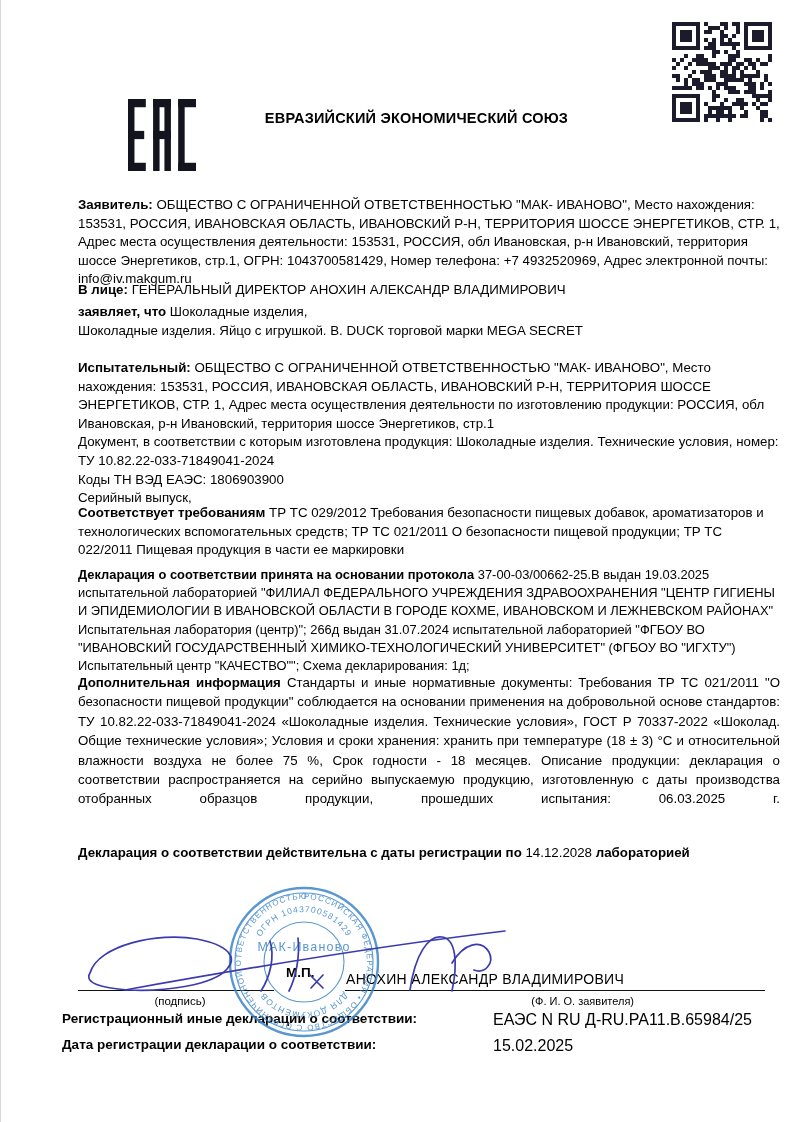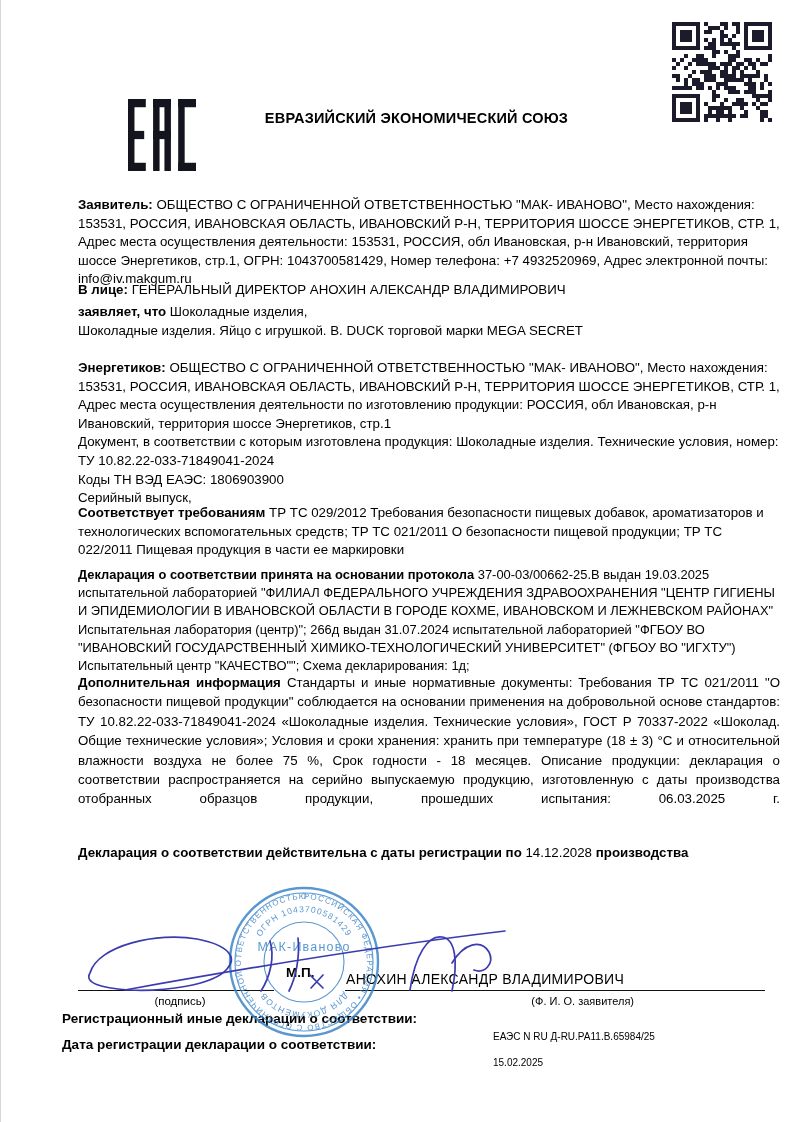--- a/index.html
+++ b/index.html
@@ -31,21 +31,21 @@
   .sig-line-left{position:absolute;left:78px;top:990px;width:196px;border-top:1.6px solid #111;}
   .sig-line-right{position:absolute;left:345px;top:990px;width:420px;border-top:1.6px solid #111;}
   .sign-caption{position:absolute;left:120px;top:995px;width:120px;text-align:center;font-size:11.5px;}
   .fio-caption{position:absolute;left:478px;top:995px;width:156px;text-align:right;font-size:11px;}
   .applicant-name{position:absolute;left:346px;top:971px;font-size:14px;letter-spacing:.3px;}
   .mp-mark{position:absolute;left:286px;top:965px;font-size:13.5px;font-weight:bold;z-index:1;}
   .stamp{position:absolute;left:226px;top:884px;width:156px;height:156px;z-index:2;opacity:.85;}
   .signature-ink{position:absolute;left:70px;top:895px;width:460px;height:105px;z-index:3;}
   
   .reg-row-label{position:absolute;left:62px;font-size:13.5px;font-weight:bold;}
-  .reg-row-value{position:absolute;left:493px;font-size:10px;margin-top:20px;}
+  .reg-row-value{position:absolute;left:493px;font-size:16px;}
   .row1{top:1011px;} .row2{top:1037px;}
 </style>
 </head>
 <body>
 
 <div class="page">
   <div class="edge"></div>
 
   <svg class="eac-logo" viewBox="0 0 84 70" preserveAspectRatio="none" aria-hidden="true">
     <g fill="#14141e">
@@ -296,33 +296,33 @@
   </div>
 
   <p class="para p-applicant"><b>Заявитель:</b> <span>ОБЩЕСТВО С ОГРАНИЧЕННОЙ ОТВЕТСТВЕННОСТЬЮ  "МАК- ИВАНОВО", Место нахождения: 153531, РОССИЯ,  ИВАНОВСКАЯ ОБЛАСТЬ, ИВАНОВСКИЙ Р-Н, ТЕРРИТОРИЯ ШОССЕ ЭНЕРГЕТИКОВ, СТР. 1, Адрес места осуществления деятельности: 153531, РОССИЯ, обл Ивановская, р-н Ивановский, территория шоссе Энергетиков, стр.1, ОГРН: 1043700581429, Номер телефона: +7 4932520969, Адрес электронной почты: info@iv.makgum.ru</span></p>
 
   <p class="para p-declares"><b>заявляет, что</b> <span>Шоколадные изделия,</span><br>
   <span>Шоколадные изделия. Яйцо с игрушкой. B. DUCK торговой марки MEGA SECRET</span></p>
 
   <p class="para p-principal"><b>В лице:</b> <span>ГЕНЕРАЛЬНЫЙ ДИРЕКТОР АНОХИН АЛЕКСАНДР ВЛАДИМИРОВИЧ</span></p>
 
   <div class="para p-manufacturer">
-    <p class="p-subline"><b>Энергетиков:</b> <span>ОБЩЕСТВО С ОГРАНИЧЕННОЙ ОТВЕТСТВЕННОСТЬЮ "МАК- ИВАНОВО", Место нахождения: 153531, РОССИЯ, ИВАНОВСКАЯ ОБЛАСТЬ, ИВАНОВСКИЙ Р-Н, ТЕРРИТОРИЯ ШОССЕ ЭНЕРГЕТИКОВ, СТР. 1, Адрес места осуществления деятельности по изготовлению продукции: РОССИЯ, обл Ивановская, р-н Ивановский, территория шоссе Энергетиков, стр.1</span></p>
+    <p class="p-subline"><b>Испытательный:</b> <span>ОБЩЕСТВО С ОГРАНИЧЕННОЙ ОТВЕТСТВЕННОСТЬЮ "МАК- ИВАНОВО", Место нахождения: 153531, РОССИЯ, ИВАНОВСКАЯ ОБЛАСТЬ, ИВАНОВСКИЙ Р-Н, ТЕРРИТОРИЯ ШОССЕ ЭНЕРГЕТИКОВ, СТР. 1, Адрес места осуществления деятельности по изготовлению продукции: РОССИЯ, обл Ивановская, р-н Ивановский, территория шоссе Энергетиков, стр.1</span></p>
     <p class="p-subline">Документ, в соответствии с которым изготовлена продукция: Шоколадные изделия. Технические условия, номер: ТУ 10.82.22-033-71849041-2024</p>
     <p class="p-subline">Коды ТН ВЭД ЕАЭС: 1806903900</p>
     <p class="p-subline">Серийный выпуск,</p>
   </div>
 
   <p class="para p-compliance"><b>Соответствует требованиям</b> <span>ТР ТС 029/2012 Требования безопасности пищевых добавок, ароматизаторов и технологических вспомогательных средств; ТР ТС 021/2011 О безопасности пищевой продукции; ТР ТС 022/2011 Пищевая продукция в части ее маркировки</span></p>
 
   <p class="para p-basis"><b>Декларация о соответствии принята на основании протокола</b> <span>37-00-03/00662-25.В выдан 19.03.2025 испытательной лабораторией "ФИЛИАЛ ФЕДЕРАЛЬНОГО УЧРЕЖДЕНИЯ ЗДРАВООХРАНЕНИЯ "ЦЕНТР ГИГИЕНЫ И ЭПИДЕМИОЛОГИИ В ИВАНОВСКОЙ ОБЛАСТИ В ГОРОДЕ КОХМЕ, ИВАНОВСКОМ И ЛЕЖНЕВСКОМ РАЙОНАХ" Испытательная лаборатория (центр)"; 266д выдан 31.07.2024 испытательной лабораторией "ФГБОУ ВО "ИВАНОВСКИЙ ГОСУДАРСТВЕННЫЙ ХИМИКО-ТЕХНОЛОГИЧЕСКИЙ УНИВЕРСИТЕТ" (ФГБОУ ВО "ИГХТУ") Испытательный центр "КАЧЕСТВО""; Схема декларирования: 1д;</span></p>
 
   <p class="para p-additional"><b>Дополнительная информация</b> <span>Стандарты и иные нормативные документы: Требования ТР ТС 021/2011 "О безопасности пищевой продукции" соблюдается на основании применения на добровольной основе стандартов: ТУ 10.82.22-033-71849041-2024 «Шоколадные изделия. Технические условия», ГОСТ Р 70337-2022 «Шоколад. Общие технические условия»; Условия и сроки хранения: хранить при температуре (18 ± 3) °С и относительной влажности воздуха не более 75 %, Срок годности - 18 месяцев. Описание продукции: декларация о соответствии распространяется на серийно выпускаемую продукцию, изготовленную с даты производства отобранных образцов продукции, прошедших испытания: 06.03.2025 г.</span></p>
 
-  <p class="para p-validity"><b>Декларация о соответствии действительна с даты регистрации по</b> <span class="reg-date">14.12.2028</span> <b>производства</b></p>
+  <p class="para p-validity"><b>Декларация о соответствии действительна с даты регистрации по</b> <span class="reg-date">14.12.2028</span> <b>лабораторией</b></p>
 
   <div class="sig-line-left"></div>
   <div class="sig-line-right"></div>
   <div class="sign-caption">(подпись)</div>
   <div class="applicant-name">АНОХИН АЛЕКСАНДР ВЛАДИМИРОВИЧ</div>
   <div class="fio-caption">(Ф. И. О. заявителя)</div>
   <div class="mp-mark">М.П.</div>
 
   <svg class="stamp" viewBox="0 0 156 156" aria-hidden="true">
     <g fill="none" stroke="#3d85c8">

